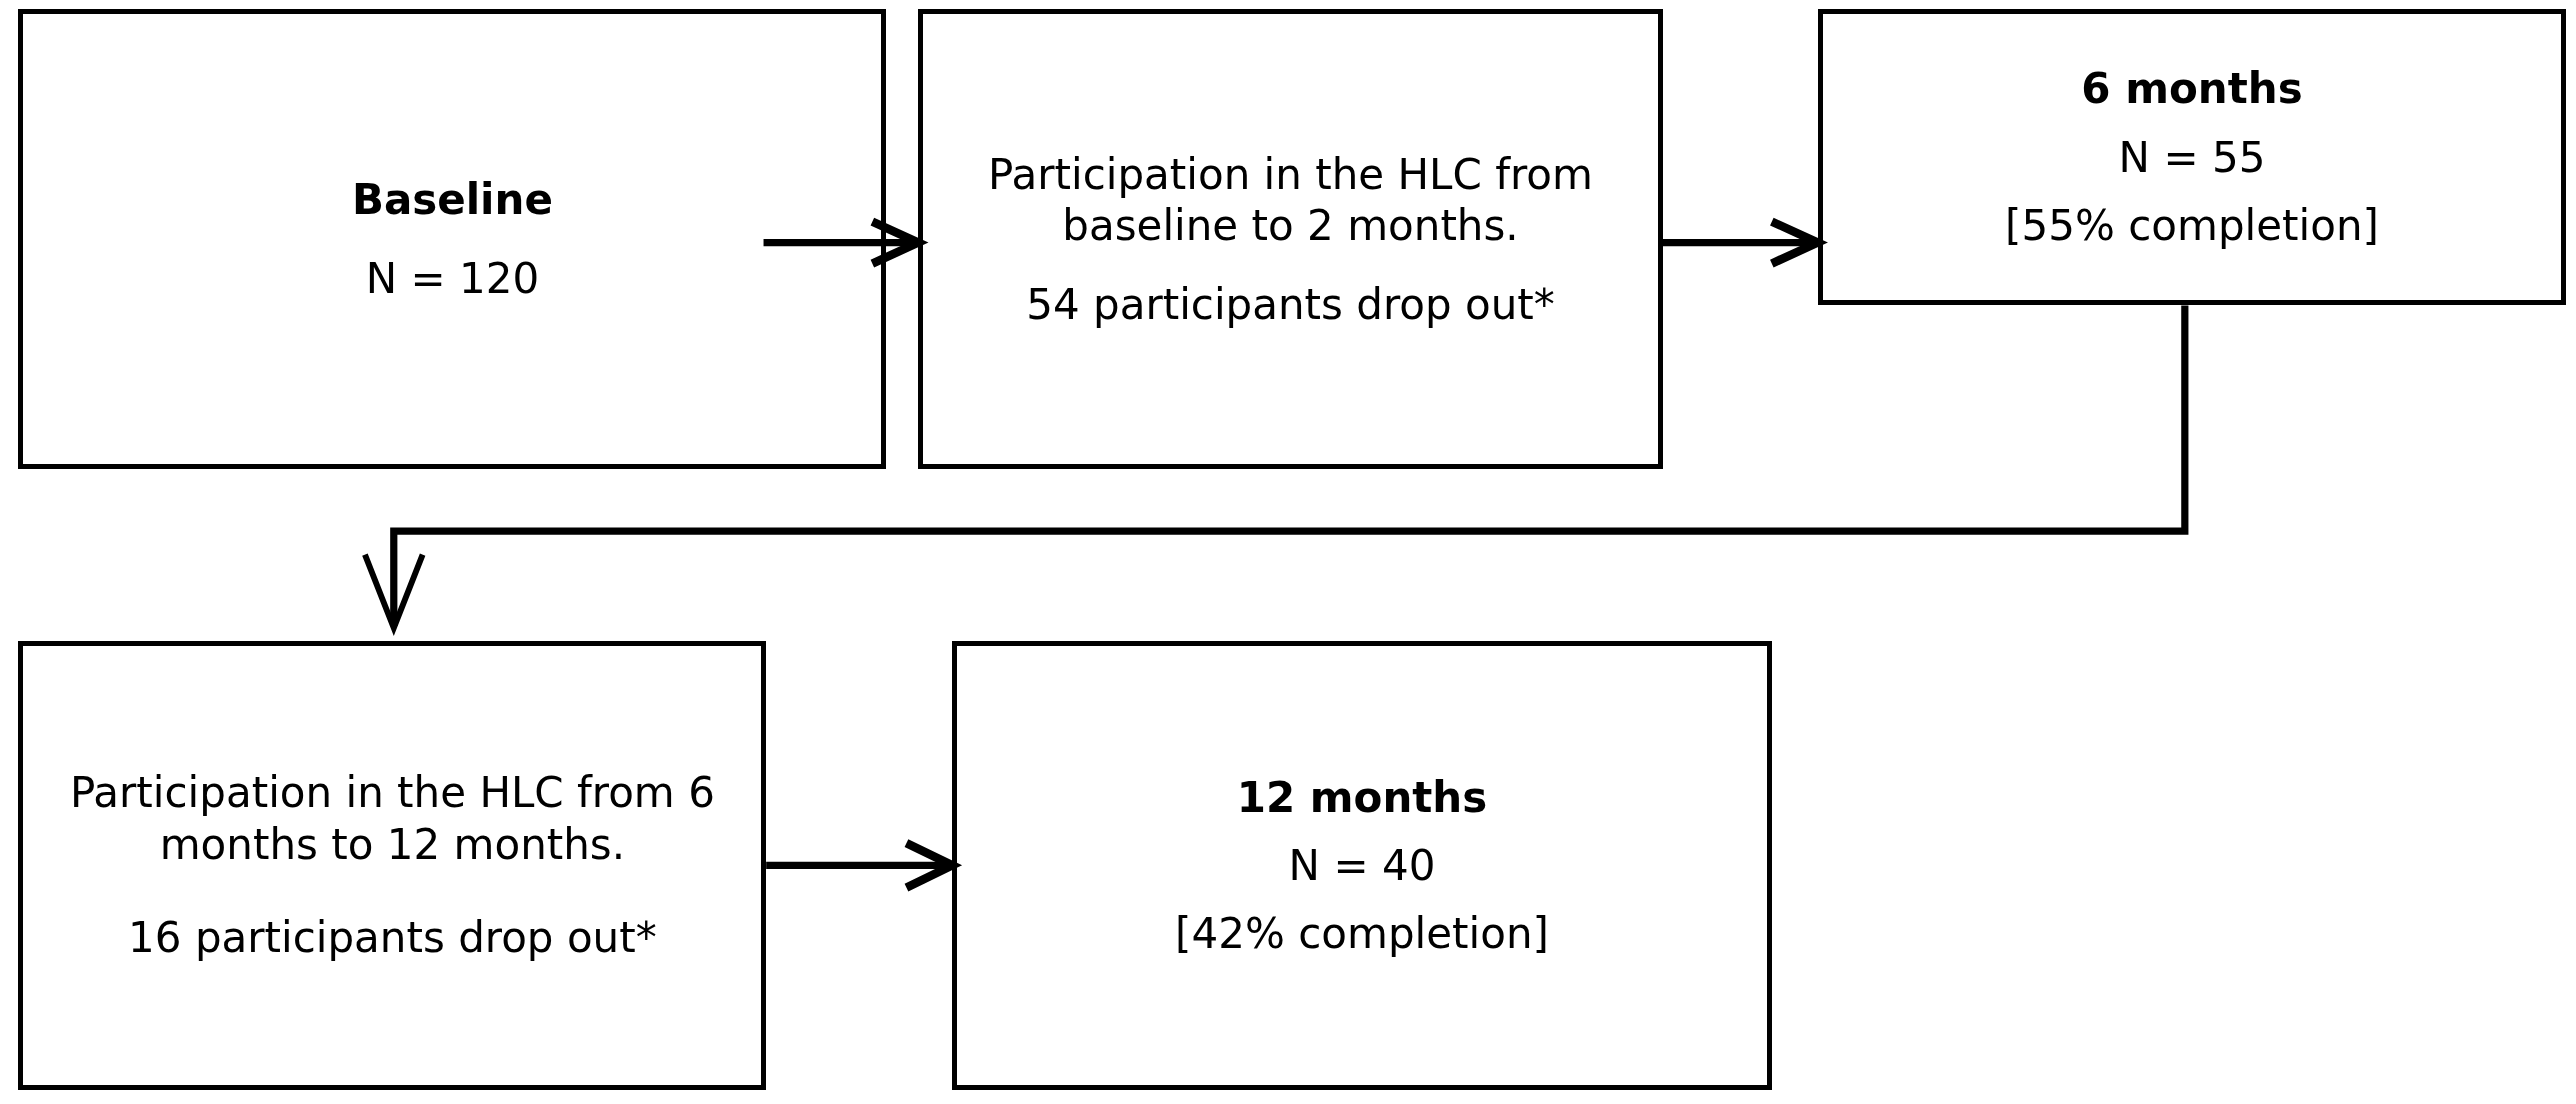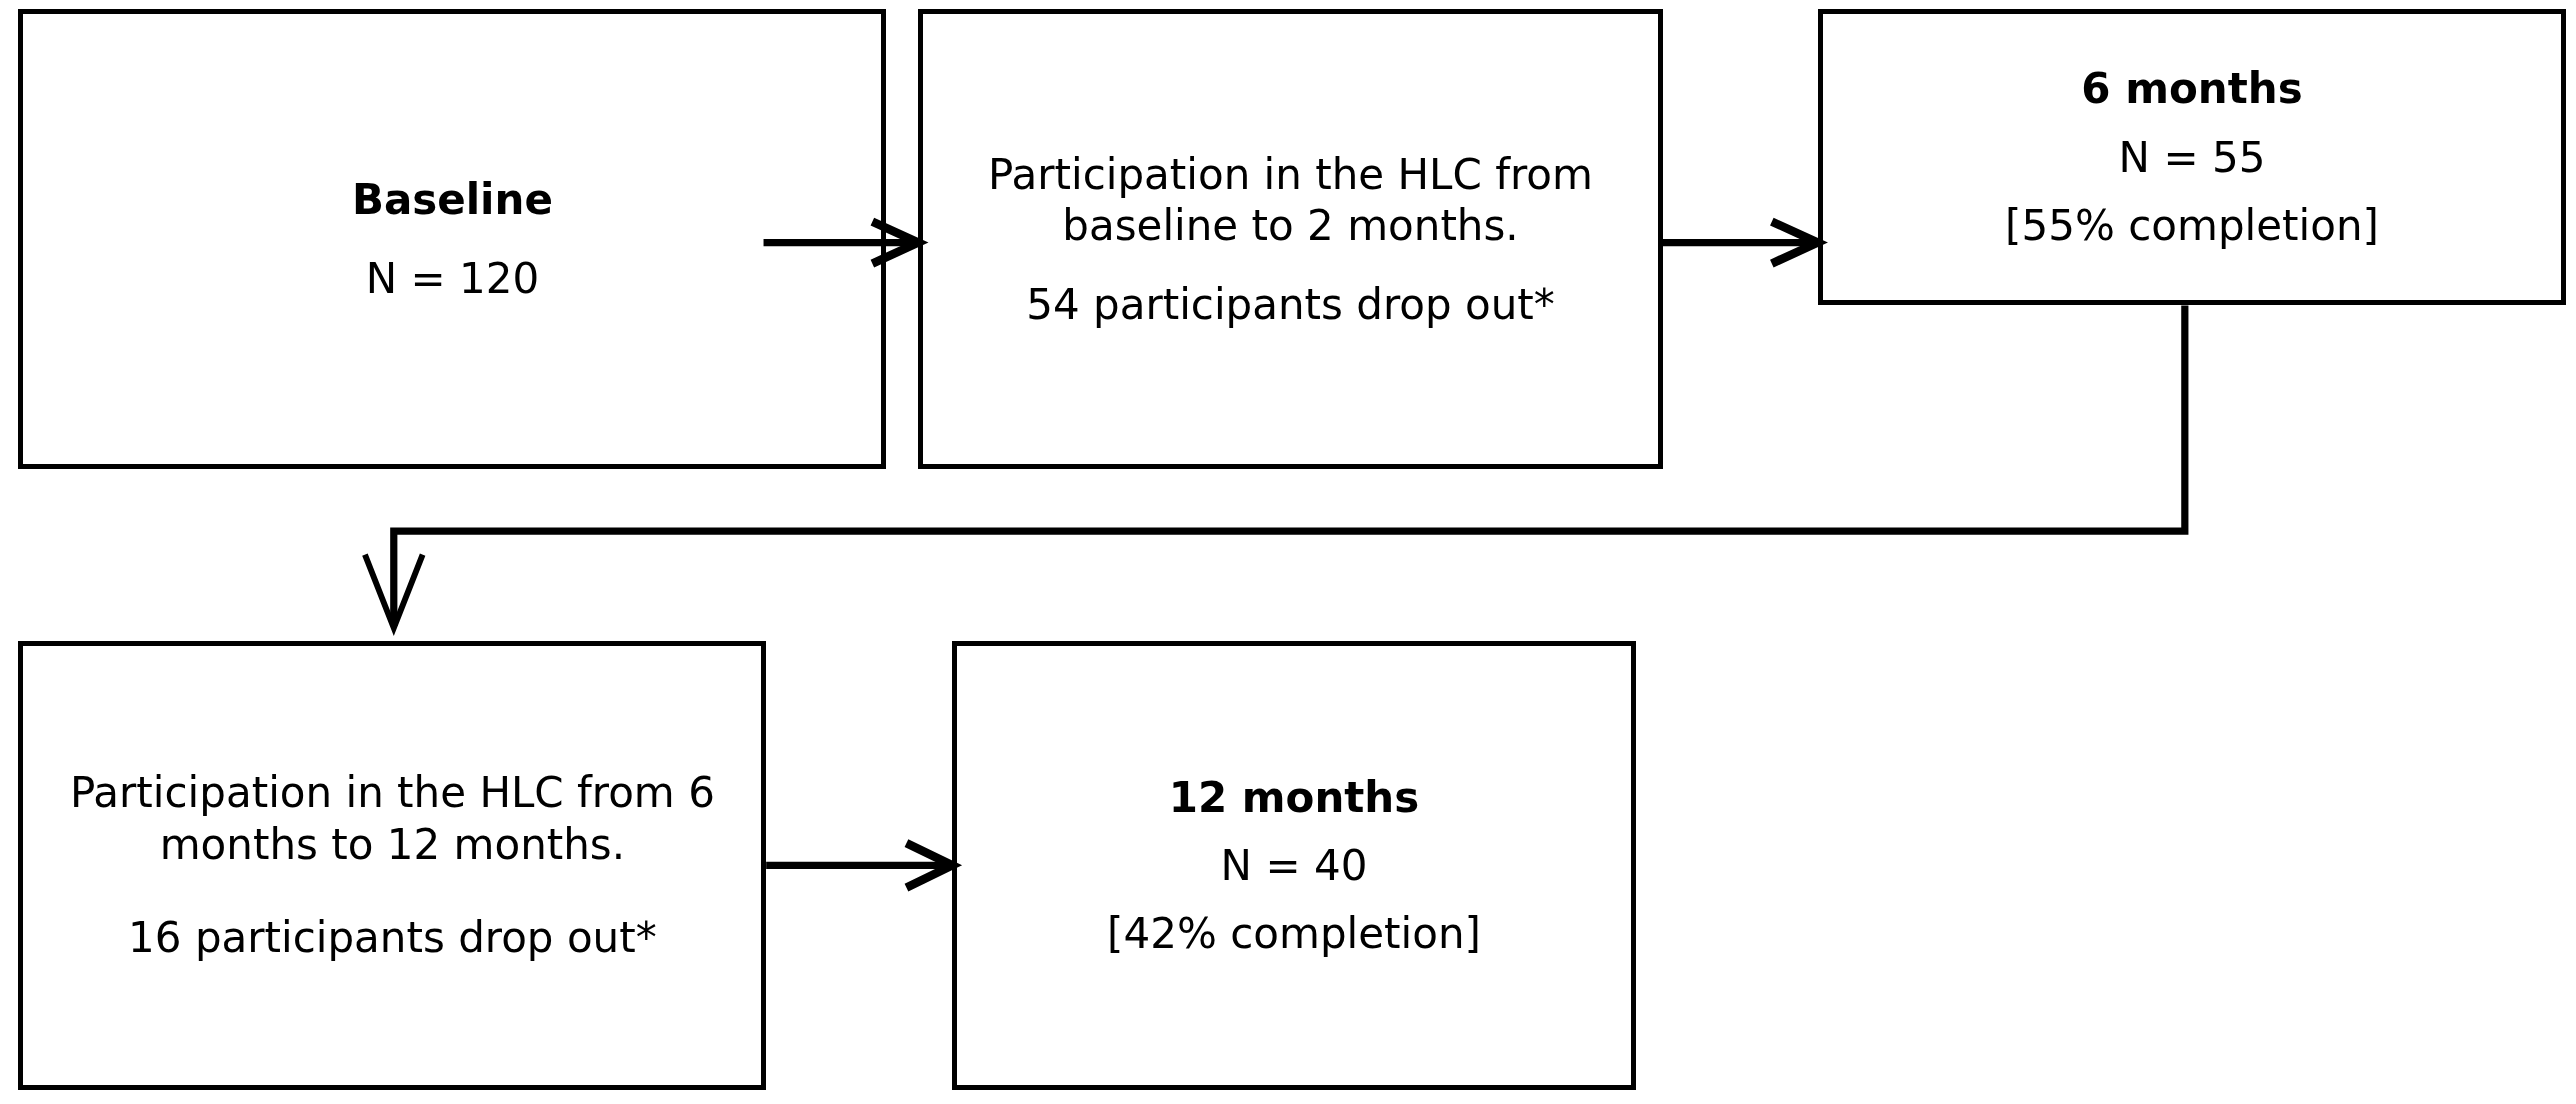--- a/index.html
+++ b/index.html
@@ -47,21 +47,21 @@
   }
   .node .line.gap-small {
     margin-top: 17px;
   }
 
   
   #node-baseline      { left: 18.4px;   top: 9.2px;   width: 868px; height: 460px; }
   #node-dropout-6mo   { left: 918px; top: 9.2px;   width: 745px; height: 460px; }
   #node-6months       { left: 1818px; top: 9.2px;   width: 748px; height: 296px; }
   #node-dropout-12mo  { left: 18.4px;   top: 641px;  width: 748px; height: 449px; gap: 15px; }
-  #node-12months      { left: 952px; top: 641px;  width: 684px; height: 449px; }
+  #node-12months      { left: 952px; top: 641px;  width: 820px; height: 449px; }
 
   
   #connectors {
     position: absolute;
     left: 0;
     top: 0;
     width: 2576px;
     height: 1104px;
     pointer-events: none;
   }

